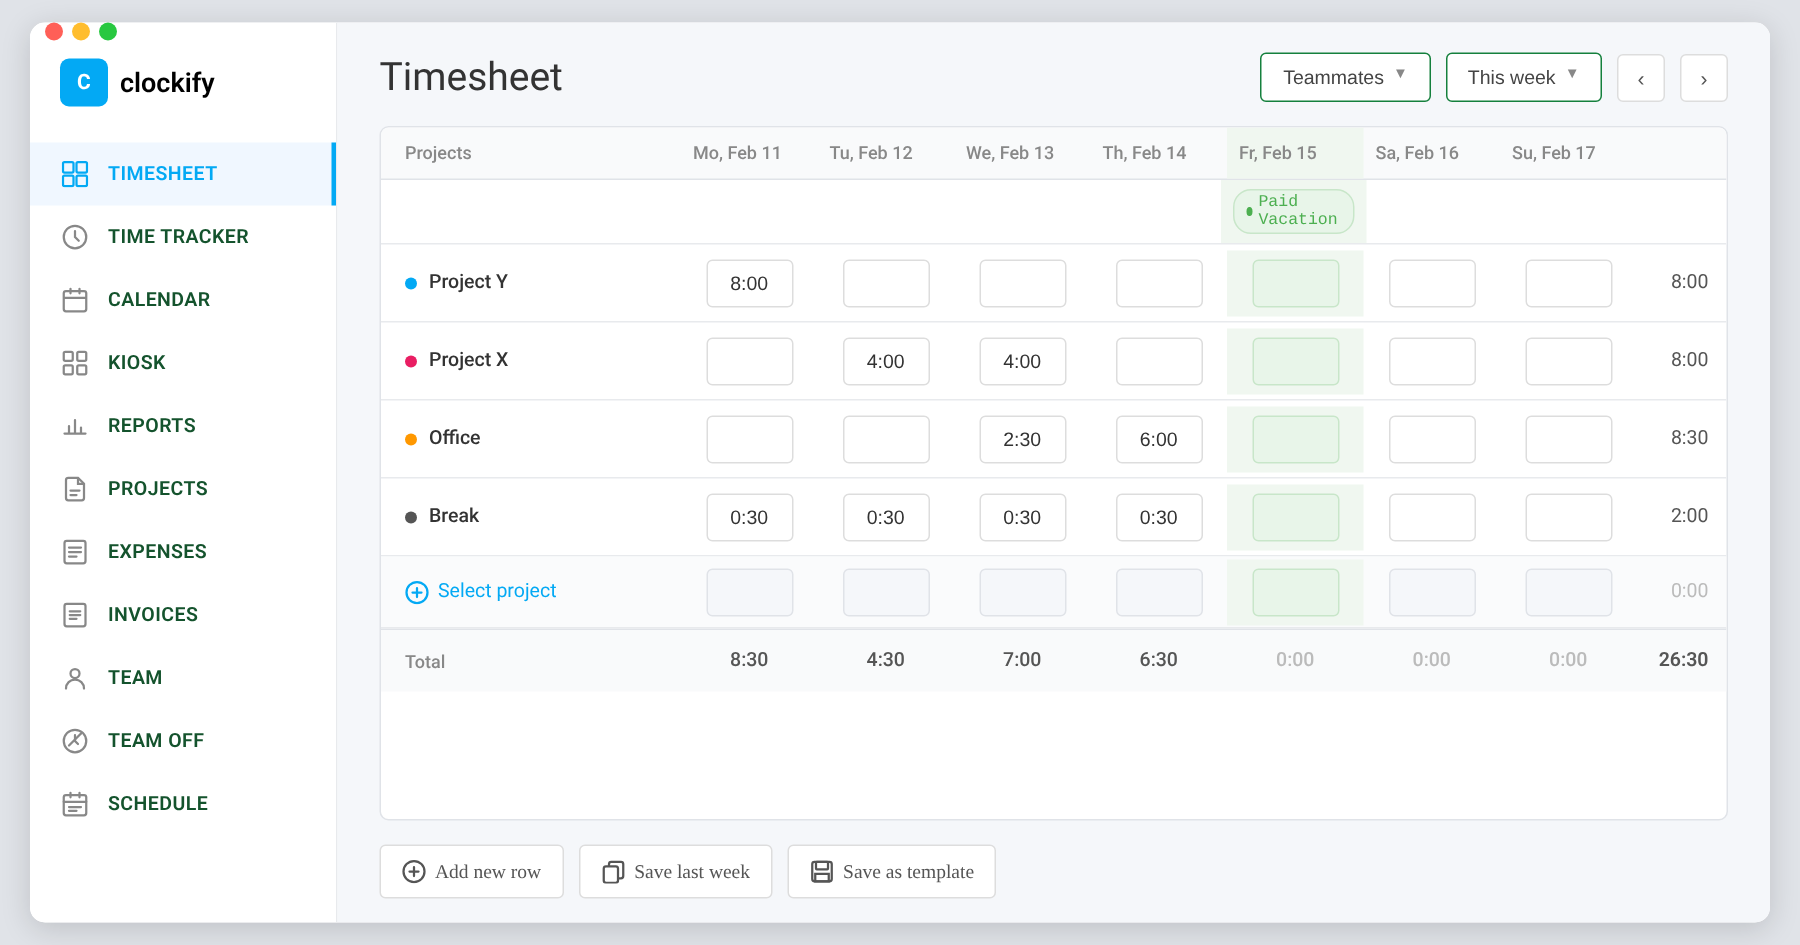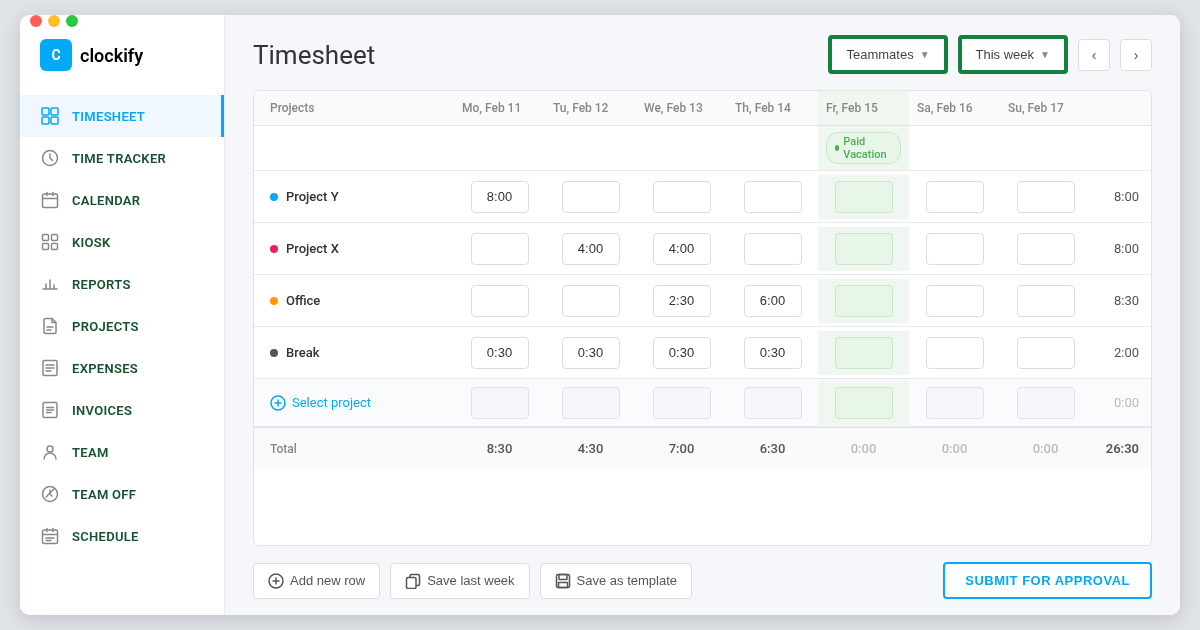--- a/index.html
+++ b/index.html
@@ -104,24 +104,24 @@
       font-weight: 400;
       color: #333;
     }
     .top-controls {
       display: flex;
       align-items: center;
       gap: 10px;
     }
     .dropdown-btn {
       display: flex;
-      align-items: center;
+      align-items: flex-start;
       gap: 6px;
       background: #fff;
-      border: 4px solid #15803d;
+      border: 1px solid #15803d;
       border-radius: 4px;
       padding: 8px 14px;
       font-size: 13px;
       color: #444;
       cursor: pointer;
     }
     .dropdown-btn .arrow { font-size: 10px; color: #888; }
     .nav-btn {
       width: 32px; height: 32px;
       background: #fff;
@@ -159,21 +159,21 @@
 
     
     .vacation-row {
       display: grid;
       grid-template-columns: 200px repeat(7, 1fr) 60px;
       background: #fff;
       border-bottom: 1px solid #e8eaed;
     }
     .vacation-cell {
       padding: 6px 8px;
-      display: flex; align-items: center; justify-content: center;
+      display: flex; align-items: center; justify-content: center; font-family: Liberation Mono, monospace;
     }
     .vacation-cell.highlight { background: #f0f7f0; }
     .vacation-badge {
       background: #e8f5e9;
       color: #4caf50;
       border: 1px solid #c8e6c9;
       border-radius: 12px;
       padding: 2px 8px;
       font-size: 11px;
       font-weight: 500;
@@ -297,20 +297,21 @@
     }
     .action-btn {
       display: flex; align-items: center; gap: 6px;
       background: #fff;
       border: 1px solid #ddd;
       border-radius: 4px;
       padding: 9px 14px;
       font-size: 13px;
       color: #555;
       cursor: pointer;
+      font-family: Liberation Serif, serif;
     }
     .submit-btn {
       background: #fff;
       border: 2px solid #03a9f4;
       border-radius: 4px;
       padding: 9px 20px;
       font-size: 13px;
       font-weight: 600;
       color: #03a9f4;
       cursor: pointer;
@@ -686,19 +687,16 @@
           </button>
           <button class="action-btn">
             <svg width="16" height="16" viewBox="0 0 16 16" fill="none">
               <rect x="1.5" y="1.5" width="13" height="13" rx="1.5" stroke="#555" stroke-width="1.5"></rect>
               <rect x="4" y="1.5" width="8" height="5" rx="0.5" stroke="#555" stroke-width="1.5"></rect>
               <path d="M3.5 9.5h9v5h-9z" stroke="#555" stroke-width="1.5"></path>
             </svg>
             <span>Save as template</span>
           </button>
         </div>
-        <button class="submit-btn">
-          <span>SUBMIT FOR APPROVAL</span>
-        </button>
       </div>
     </div>
   </div>
 </div>
 
 </body></html>

